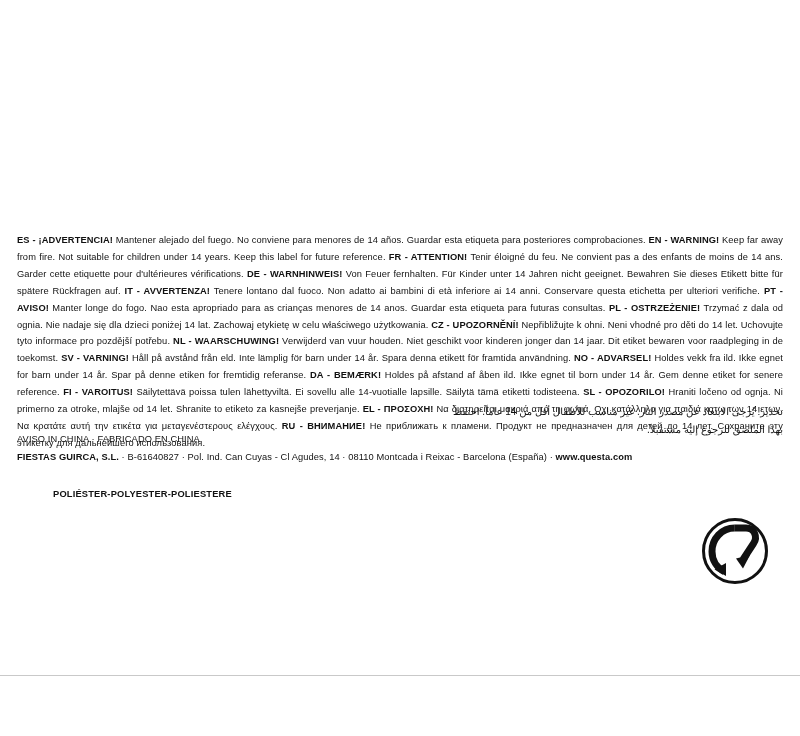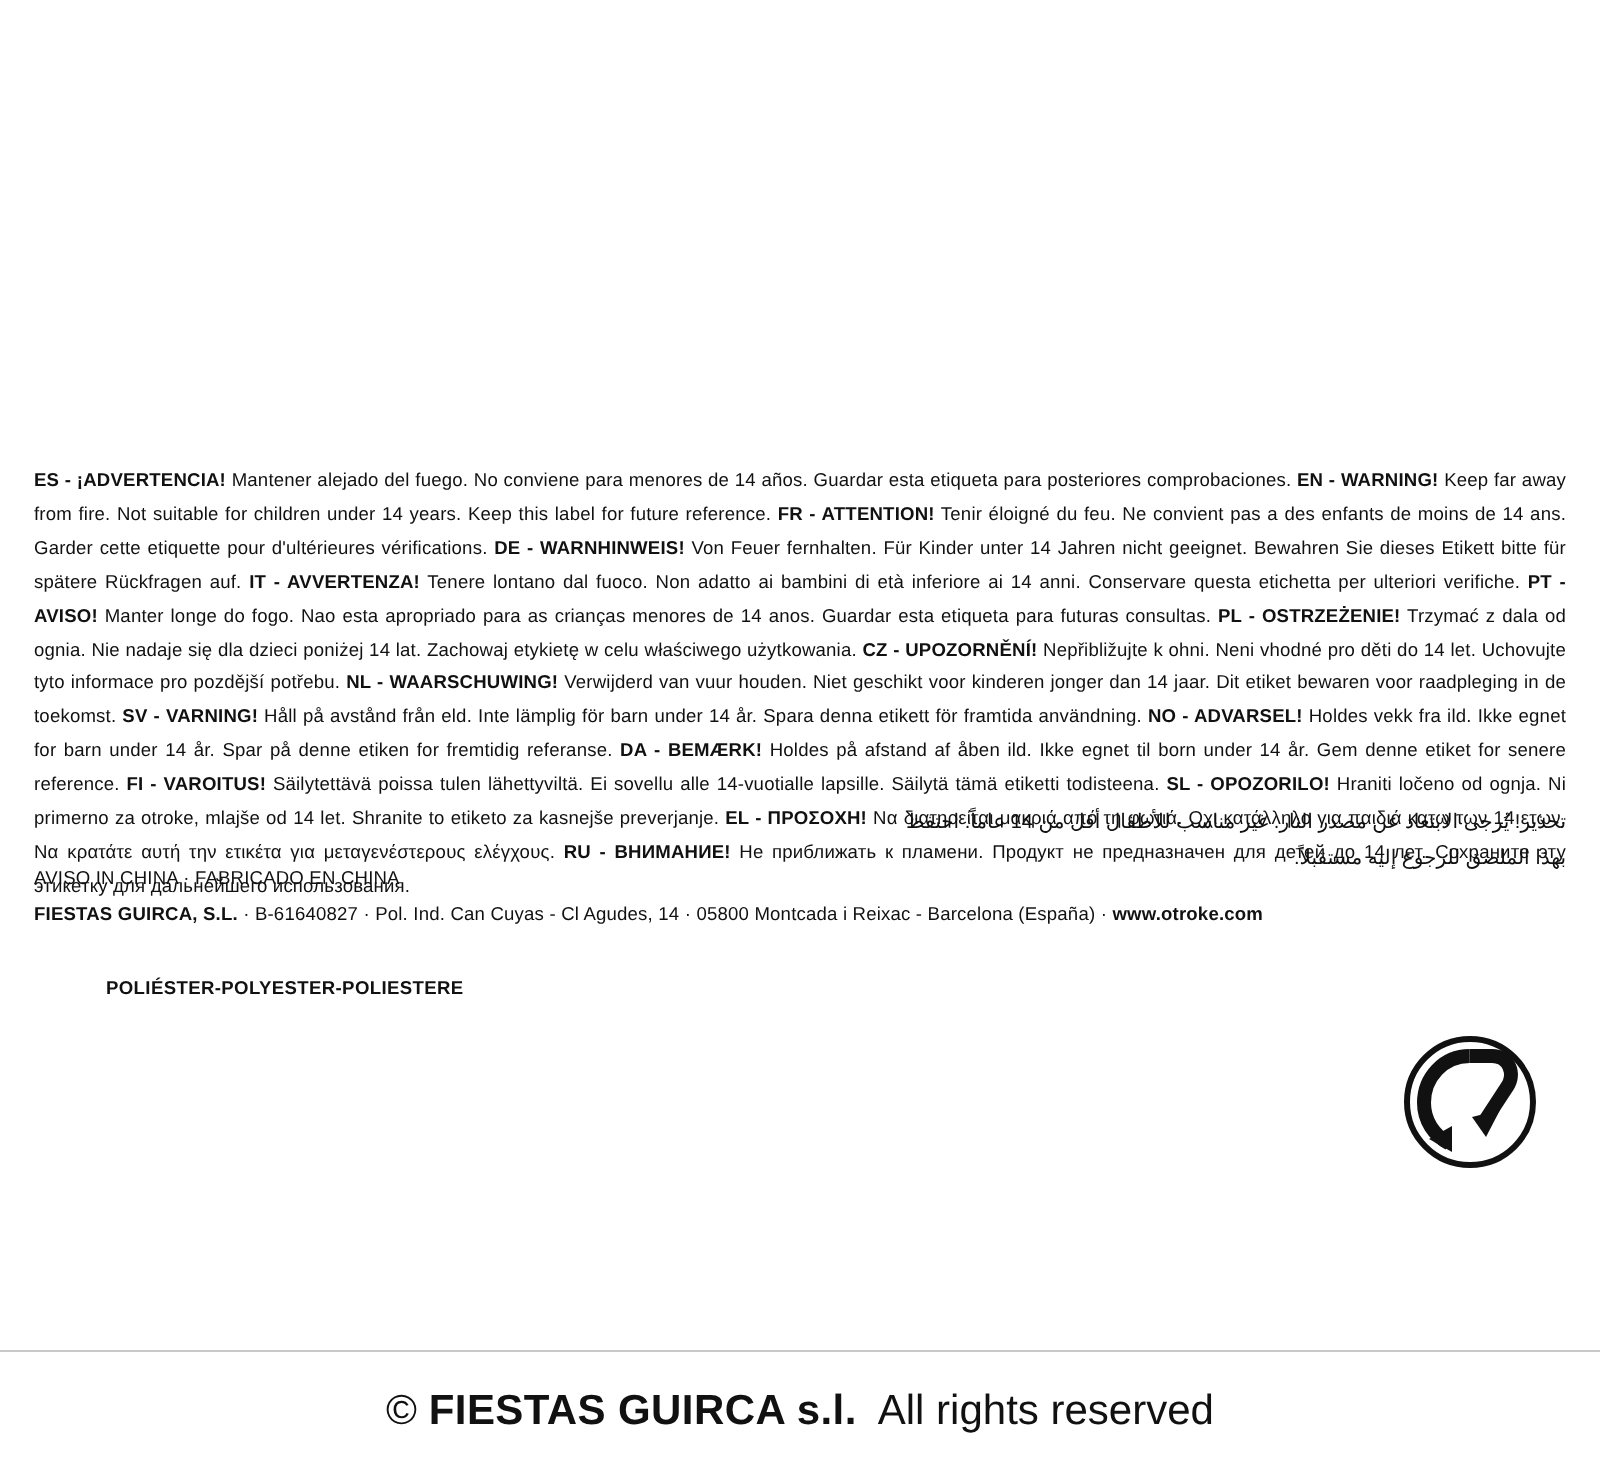--- a/index.html
+++ b/index.html
@@ -128,34 +128,31 @@
 
 <div class="page">
 
   <div class="warnings" id="warnings-block"><span class="lang">ES - ¡ADVERTENCIA!</span><span class="txt"> Mantener alejado del fuego. No conviene para menores de 14 años. Guardar esta etiqueta para posteriores comprobaciones. </span><span class="lang">EN - WARNING!</span><span class="txt"> Keep far away from fire. Not suitable for children under 14 years. Keep this label for future reference. </span><span class="lang">FR - ATTENTION!</span><span class="txt"> Tenir éloigné du feu. Ne convient pas a des enfants de moins de 14 ans. Garder cette etiquette pour d'ultérieures vérifications. </span><span class="lang">DE - WARNHINWEIS!</span><span class="txt"> Von Feuer fernhalten. Für Kinder unter 14 Jahren nicht geeignet. Bewahren Sie dieses Etikett bitte für spätere Rückfragen auf. </span><span class="lang">IT - AVVERTENZA!</span><span class="txt"> Tenere lontano dal fuoco. Non adatto ai bambini di età inferiore ai 14 anni. Conservare questa etichetta per ulteriori verifiche. </span><span class="lang">PT - AVISO!</span><span class="txt"> Manter longe do fogo. Nao esta apropriado para as crianças menores de 14 anos. Guardar esta etiqueta para futuras consultas. </span><span class="lang">PL - OSTRZEŻENIE!</span><span class="txt"> Trzymać z dala od ognia. Nie nadaje się dla dzieci poniżej 14 lat. Zachowaj etykietę w celu właściwego użytkowania. </span><span class="lang">CZ - UPOZORNĚNÍ!</span><span class="txt"> Nepřibližujte k ohni. Neni vhodné pro děti do 14 let. Uchovujte tyto informace pro pozdější potřebu. </span><span class="lang">NL - WAARSCHUWING!</span><span class="txt"> Verwijderd van vuur houden. Niet geschikt voor kinderen jonger dan 14 jaar. Dit etiket bewaren voor raadpleging in de toekomst. </span><span class="lang">SV - VARNING!</span><span class="txt"> Håll på avstånd från eld. Inte lämplig för barn under 14 år. Spara denna etikett för framtida användning. </span><span class="lang">NO - ADVARSEL!</span><span class="txt"> Holdes vekk fra ild. Ikke egnet for barn under 14 år. Spar på denne etiken for fremtidig referanse. </span><span class="lang">DA - BEMÆRK!</span><span class="txt"> Holdes på afstand af åben ild. Ikke egnet til born under 14 år. Gem denne etiket for senere reference. </span><span class="lang">FI - VAROITUS!</span><span class="txt"> Säilytettävä poissa tulen lähettyviltä. Ei sovellu alle 14-vuotialle lapsille. Säilytä tämä etiketti todisteena. </span><span class="lang">SL - OPOZORILO!</span><span class="txt"> Hraniti ločeno od ognja. Ni primerno za otroke, mlajše od 14 let. Shranite to etiketo za kasnejše preverjanje. </span><span class="lang">EL - ΠΡΟΣΟΧΗ!</span><span class="txt"> Να διατηρείται μακριά από τη φωτιά. Οχι κατάλληλο για παιδιά κατω των 14 ετων. Να κρατάτε αυτή την ετικέτα για μεταγενέστερους ελέγχους. </span><span class="lang">RU - ВНИМАНИЕ!</span><span class="txt"> Не приближать к пламени. Продукт не предназначен для детей до 14 лет. Сохраните эту этикетку для дальнейшего использования.</span></div>
 
   <div class="arabic">تحذير! يُرجى الابتعاد عن مصدر النار. غير مناسب للأطفال أقل من 14 عاماً. احتفظ بهذا الملصق للرجوع إليه مستقبلاً.</div>
 
   <div class="made-in">AVISO IN CHINA · FABRICADO EN CHINA</div>
 
   <div class="company">
-    <span class="name">FIESTAS GUIRCA, S.L.</span><span class="det"> · B-61640827 · Pol. Ind. Can Cuyas - Cl Agudes, 14 · 05800 Montcada i Reixac - Barcelona (España) · </span><span class="site">www.otroke.com</span>
+    <span class="name">FIESTAS GUIRCA, S.L.</span><span class="det"> · B-61640827 · Pol. Ind. Can Cuyas - Cl Agudes, 14 · 08110 Montcada i Reixac - Barcelona (España) · </span><span class="site">www.questa.com</span>
   </div>
 
   <div class="material">POLIÉSTER-POLYESTER-POLIESTERE</div>
 
   <div class="recycle">
     <svg width="66" height="66" viewBox="0 0 66 66" aria-hidden="true">
       <circle cx="33" cy="33" r="31.5" fill="none" stroke="#111" stroke-width="3"></circle>
       <path d="M33 9.5 C20 9.5 10.5 20 10.5 33 C10.5 41 14.5 47.5 21 51.5 L21 44 L14 44 L14 57.5 L27.5 57.5 L27.5 50.5 L21 50.5" fill="none" stroke="#111" stroke-width="0"></path>
       <path d="M32.8 10 C19.6 10 10 20.8 10 33.4 C10 42.3 15 49.8 22.4 53.6" fill="none" stroke="#111" stroke-width="7" stroke-linecap="butt"></path>
       <path d="M32.8 10 L44 10 C52.5 10 56 19 51.5 25.5 L41 41.5" fill="none" stroke="#111" stroke-width="7"></path>
       <polygon points="24,45 24,58 12.5,51.5" fill="#111"></polygon>
       <polygon points="48,37 34,40.5 41,50.5" fill="#111"></polygon>
     </svg>
   </div>
 
   <div class="footer-rule"></div>
-  <div class="footer">
-    <span class="copy">© </span><span class="brand">FIESTAS GUIRCA s.l.</span><span class="rights">&nbsp; All rights reserved</span>
-  </div>
 
 </div>
 
 </body></html>

